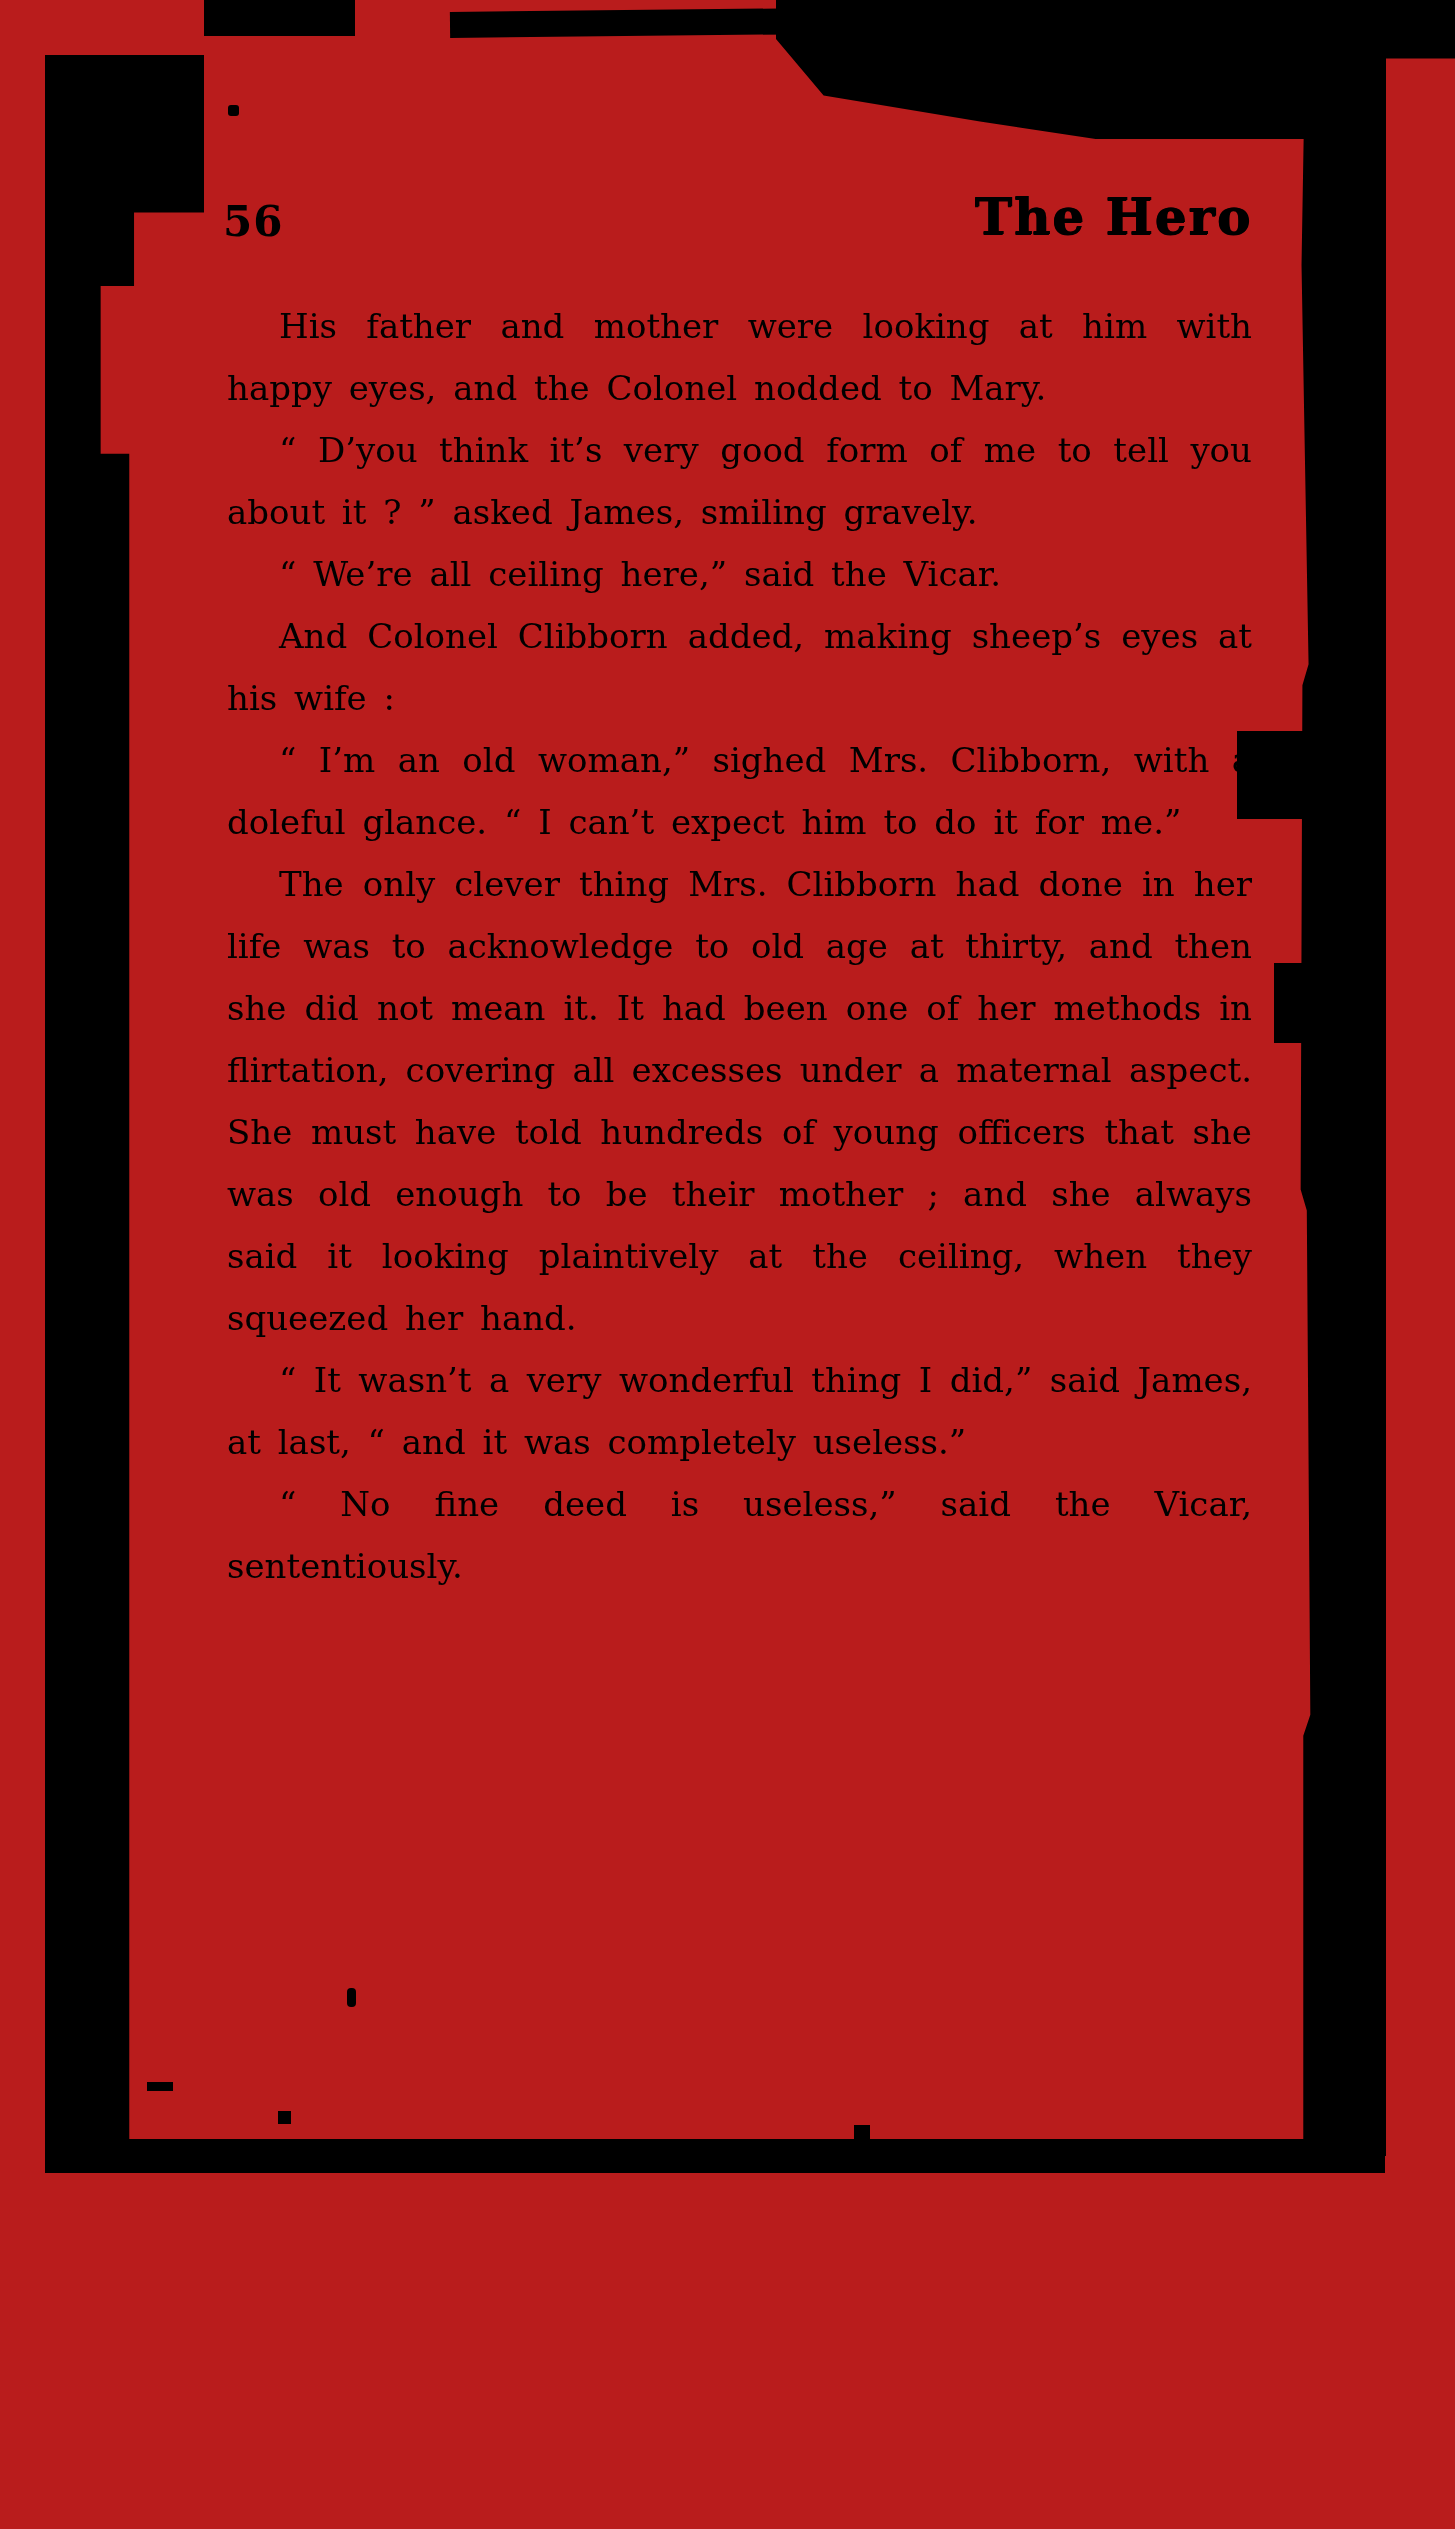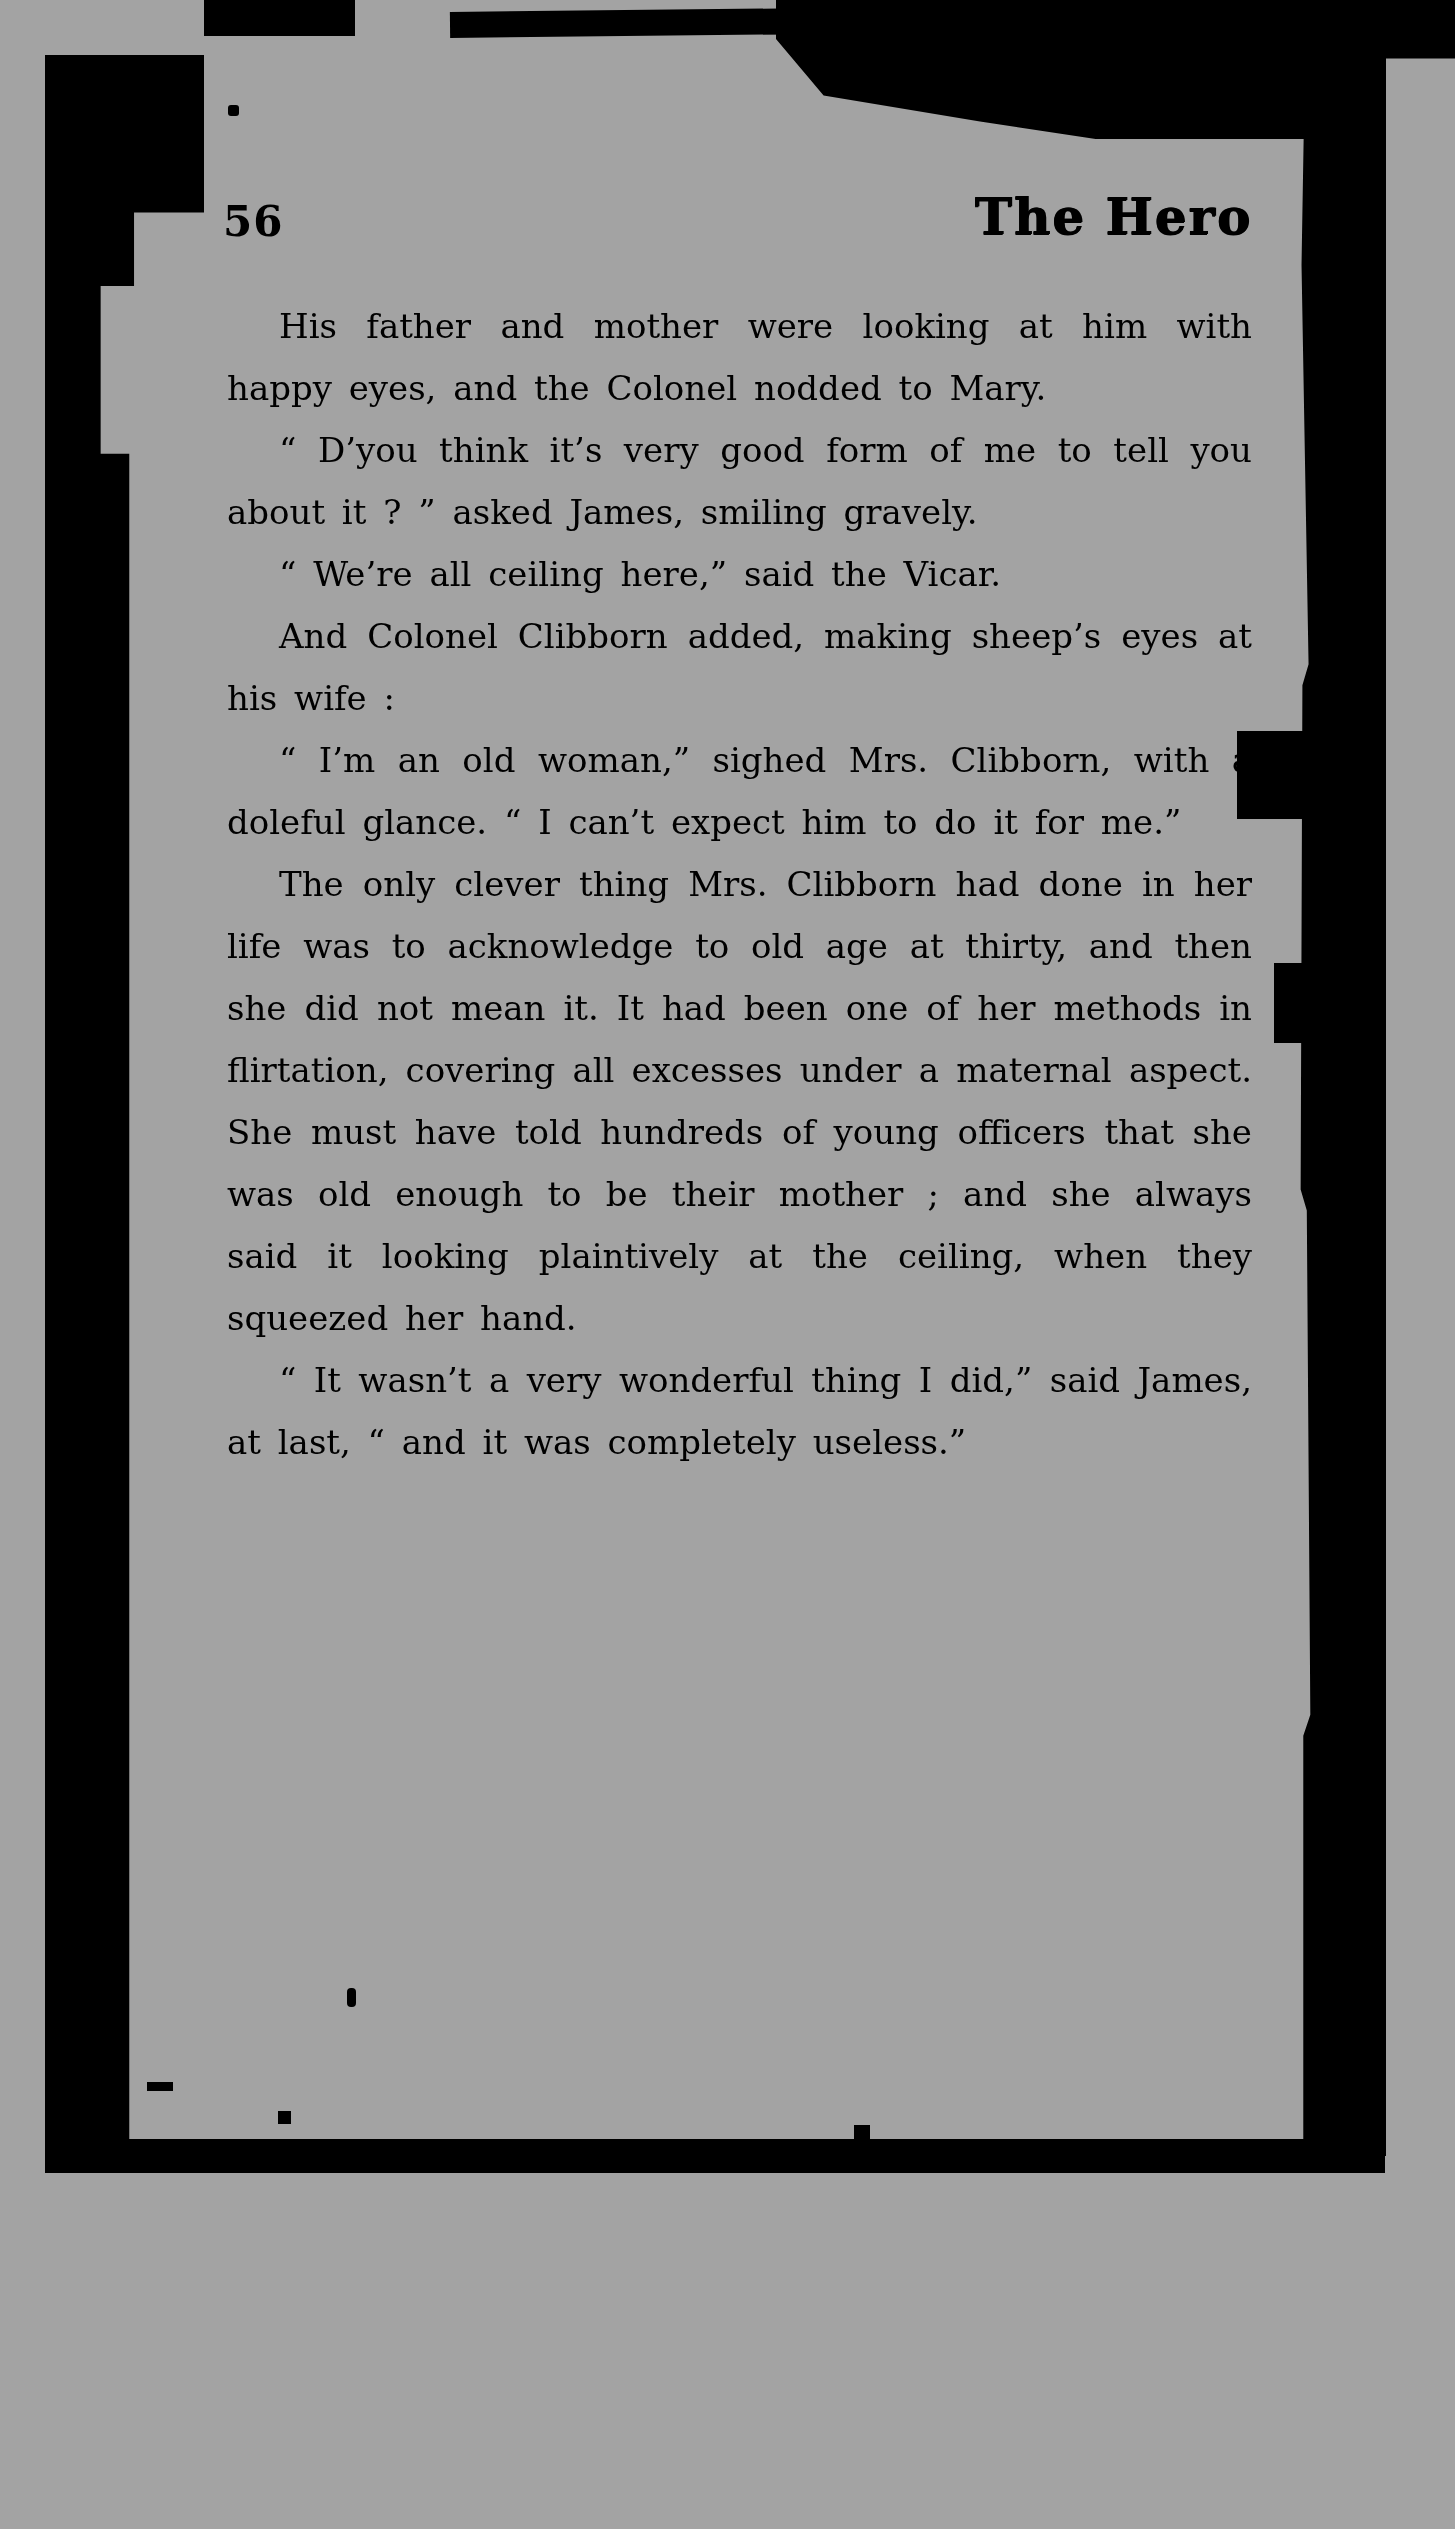--- a/index.html
+++ b/index.html
@@ -1,16 +1,16 @@
 <!DOCTYPE html>
 <html><head>
 <meta charset="utf-8">
 <style>
   html,body{margin:0;padding:0;background:#ffffff;}
-  #scan{position:relative;width:1456px;height:2529px;background:#a3a3a3;overflow:hidden;
+  #scan{position:relative;width:1456px;height:2529px;background:#b91c1c;overflow:hidden;
         font-family:"DejaVu Serif","Liberation Serif",serif;color:#000;}
   .ink{position:absolute;background:#000;}
   
   #border-left{left:45px;top:55px;width:159px;height:2099px;
     clip-path:polygon(0 0,100% 0,100% 7.5%,56% 7.5%,56% 11%,35% 11%,35% 19%,53% 19%,53% 100%,0 100%);}
   #border-top-left-bar{left:204px;top:0;width:151px;height:36px;}
   #border-top-streak{left:450px;top:10px;width:362px;height:26px;transform:rotate(-.6deg);}
   #border-top-connector{left:766px;top:22px;width:328px;height:16px;transform:rotate(1.4deg);}
   #border-top-right{left:776px;top:0;width:680px;height:217px;
     clip-path:polygon(0 0,100% 0,100% 27%,89% 27%,89% 100%,80% 100%,80% 64%,47% 64%,30% 56%,7% 44%,0 18%);}
@@ -59,16 +59,17 @@
   <div id="running-title">The Hero</div>
 
   <div id="body-text">
     <p>His father and mother were looking at him with happy eyes, and the Colonel nodded to Mary.</p>
     <p>“ D’you think it’s very good form of me to tell you about it ? ” asked James, smiling gravely.</p>
     <p>“ We’re all ceiling here,” said the Vicar.</p>
     <p>And Colonel Clibborn added, making sheep’s eyes at his wife :</p>
     <p>“ I’m an old woman,” sighed Mrs. Clibborn, with a doleful glance.  “ I can’t expect him to do it for me.”</p>
     <p>The only clever thing Mrs. Clibborn had done in her life was to acknowledge to old age at thirty, and then she did not mean it.  It had been one of her methods in flirtation, covering all excesses under a maternal aspect.  She must have told hundreds of young officers that she was old enough to be their mother ; and she always said it looking plaintively at the ceiling, when they squeezed her hand.</p>
     <p>“ It wasn’t a very wonderful thing I did,” said James, at last, “ and it was completely useless.”</p>
+    <p>“ No fine deed is useless,” said the Vicar, sententiously.</p>
   </div>
 
 </div>
 
 
 </body></html>

